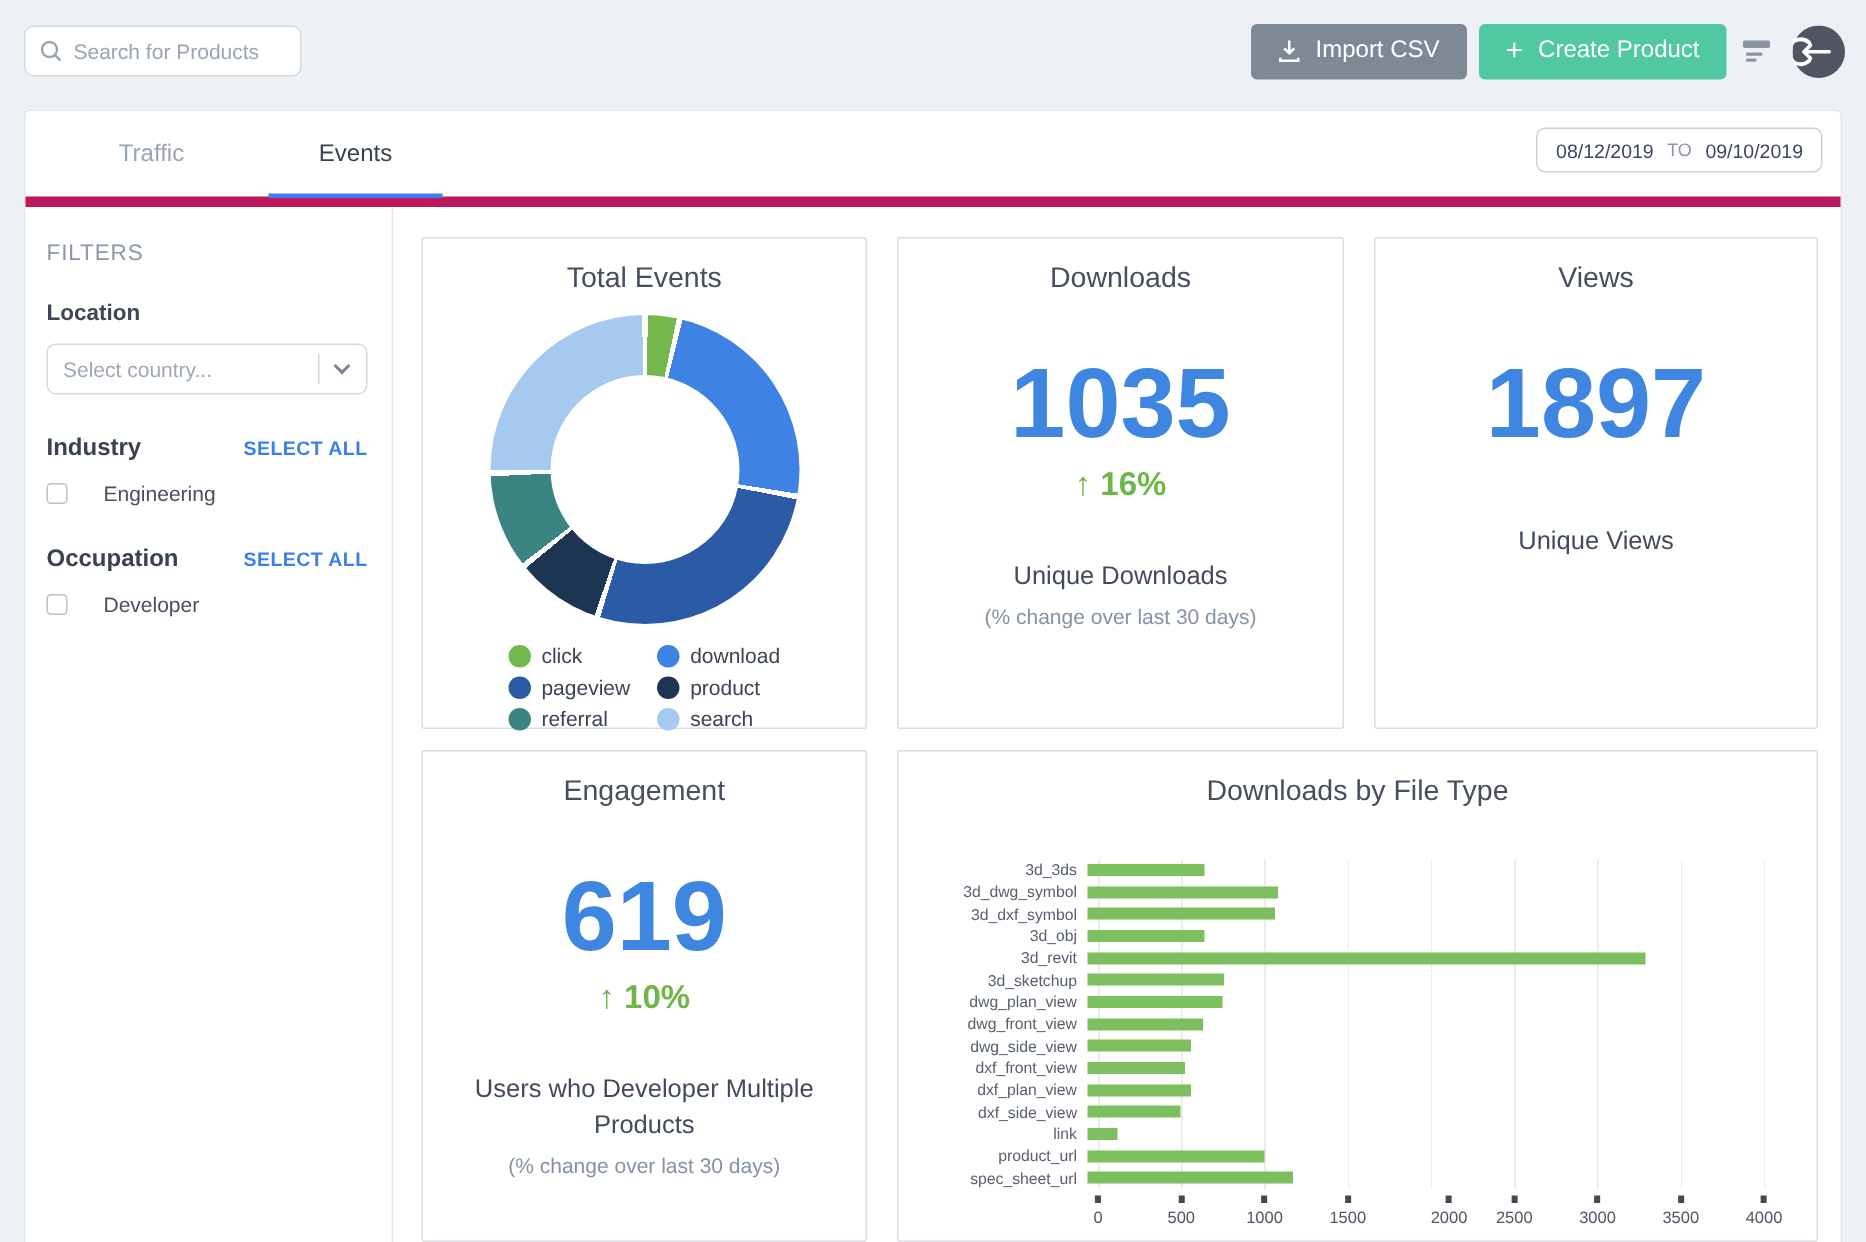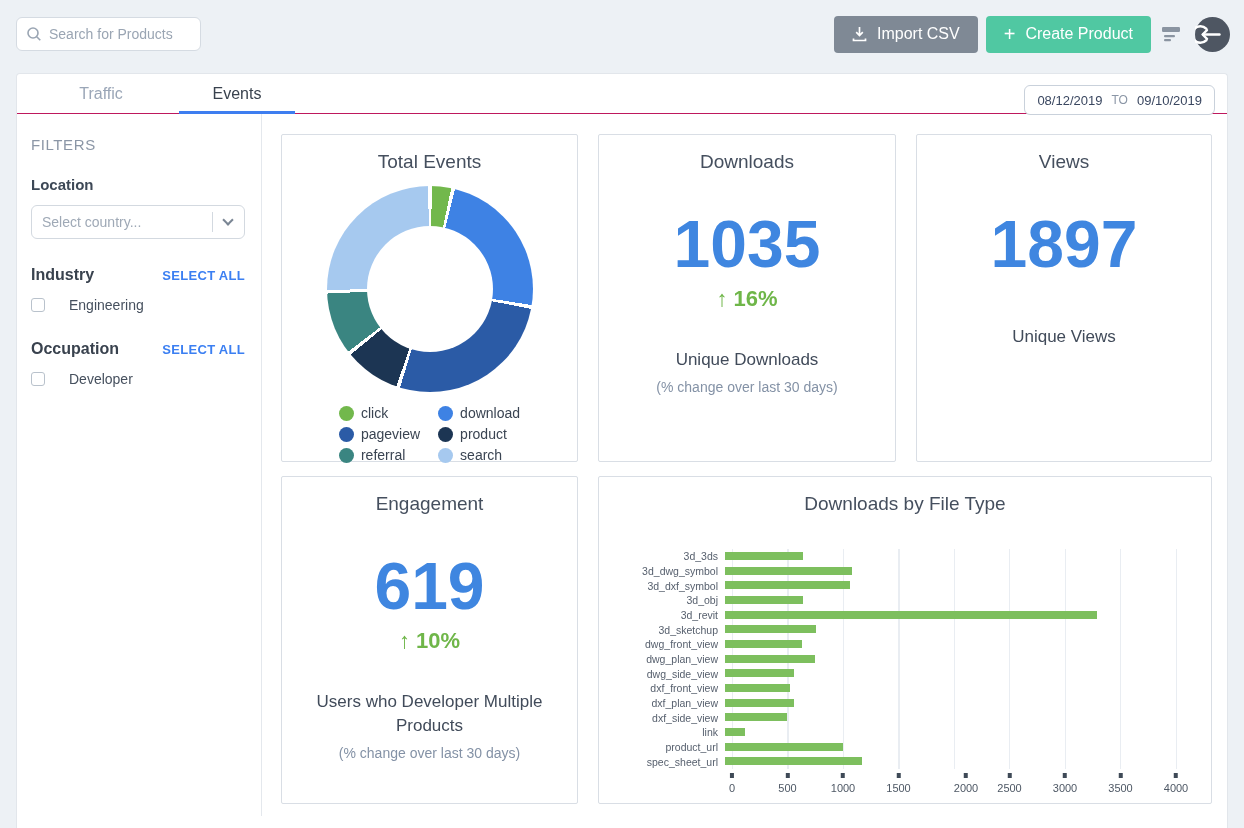--- a/index.html
+++ b/index.html
@@ -19,21 +19,21 @@
     color:#fff; font-size:16px; padding:0 18px; cursor:pointer; font-family:"Liberation Sans", sans-serif; }
   .btn-gray { background:#7f8995; }
   .btn-teal { background:#50c8a2; margin-left:8px; }
   .btn .plus { font-size:20px; font-weight:400; line-height:1; }
   .console-icon { margin:0 14px 0 10px; display:flex; align-items:center; cursor:pointer; }
   .logo { width:35px; height:35px; cursor:pointer; }
 
   
   .panel { margin:5px 16px 0; background:#fff; border:1px solid #e2e6eb; border-bottom:none;
     border-radius:4px 4px 0 0; height:755px; }
-  .tabrow { position:relative; height:40px; border-bottom:1px solid #be185d; display:flex; }
+  .tabrow { position:relative; height:64px; border-bottom:7px solid #be185d; display:flex; }
   .tab { width:116px; margin-top:0; display:flex; align-items:center; justify-content:center;
     font-size:16px; color:#9aa6b7; cursor:pointer; position:relative; }
   .tab:first-child { margin-left:26px; }
   .tab + .tab { margin-left:20px; }
   .tab.active { color:#39424e; }
   .tab.active::after { content:""; position:absolute; left:0; right:0; bottom:-1px; height:3px; background:#3e7ef0; }
   .daterange { position:absolute; right:12px; top:11px; height:30px; border:1px solid #c9d1db;
     border-radius:6px; display:flex; align-items:center; gap:9px; padding:0 12px; cursor:pointer; background:#fff; }
   .daterange .d { font-size:13px; color:#3a4760; }
   .daterange .to { font-size:12px; color:#8b96a6; }
@@ -267,29 +267,29 @@
                     <div class="hbar" style="width: 371.85px; background: rgb(125, 191, 94);"></div>
                   </div>
                 </div>
                 <div class="hrow">
                   <div class="hlabel">3d_sketchup</div>
                   <div class="htrack">
                     <div class="hbar" style="width: 91.02px; background: rgb(125, 191, 94);"></div>
                   </div>
                 </div>
                 <div class="hrow">
+                  <div class="hlabel">dwg_plan_view</div>
+                  <div class="htrack">
+                    <div class="hbar" style="width: 89.91px; background: rgb(125, 191, 94);"></div>
+                  </div>
+                </div>
+                <div class="hrow">
                   <div class="hlabel">dwg_front_view</div>
                   <div class="htrack">
                     <div class="hbar" style="width: 76.59px; background: rgb(125, 191, 94);"></div>
-                  </div>
-                </div>
-                <div class="hrow">
-                  <div class="hlabel">dwg_plan_view</div>
-                  <div class="htrack">
-                    <div class="hbar" style="width: 89.91px; background: rgb(125, 191, 94);"></div>
                   </div>
                 </div>
                 <div class="hrow">
                   <div class="hlabel">dwg_side_view</div>
                   <div class="htrack">
                     <div class="hbar" style="width: 68.82px; background: rgb(125, 191, 94);"></div>
                   </div>
                 </div>
                 <div class="hrow">
                   <div class="hlabel">dxf_front_view</div>

